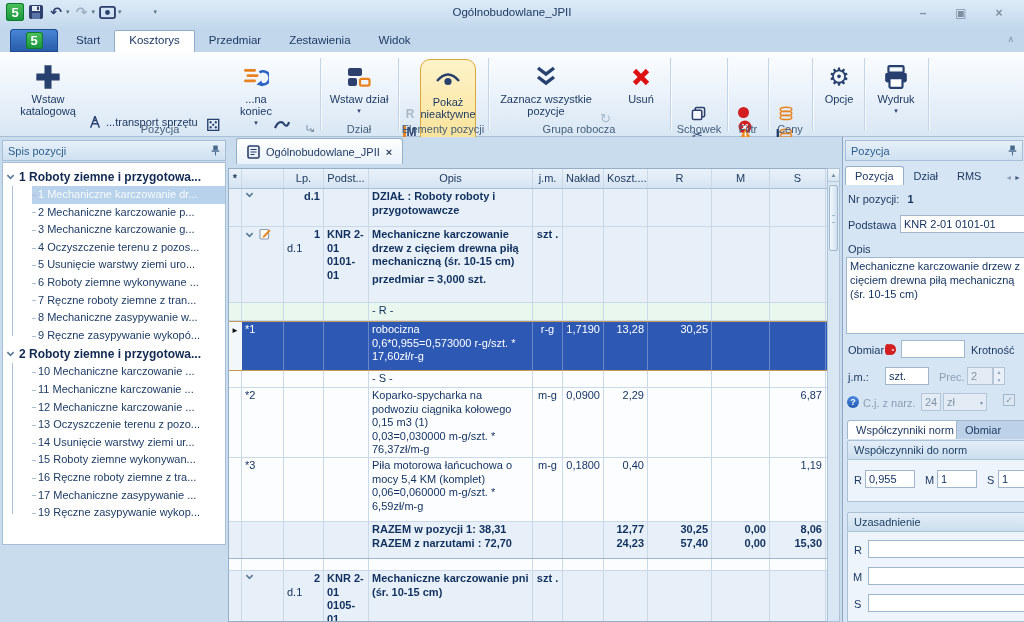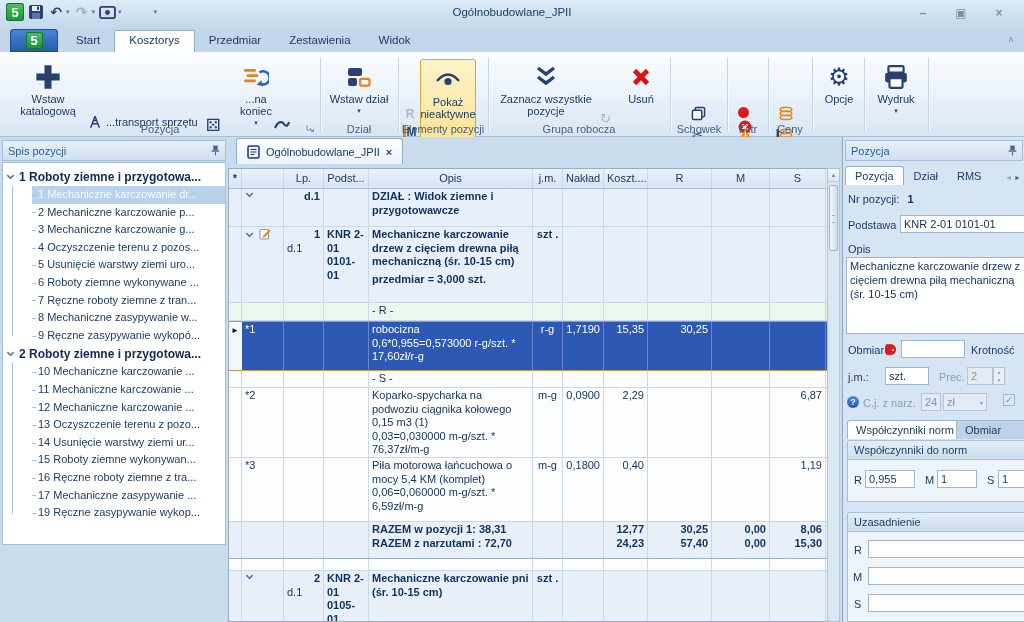--- a/index.html
+++ b/index.html
@@ -27,21 +27,21 @@
   .rtab.active{background:#fff;border:1px solid #93acc6;border-bottom:none;border-radius:2px 2px 0 0;padding-top:3px}
   .ribcollapse{position:absolute;right:10px;top:6px;color:#7d93ab;font-size:9px}
 
   
   .ribbon{position:absolute;left:0;top:52px;width:1024px;height:85px;background:linear-gradient(#fbfdff 0%,#ecf3fb 45%,#d9e7f4 100%);border-bottom:1px solid #a9bfd6;border-top:1px solid #fff}
   .gdiv{position:absolute;top:5px;bottom:5px;width:1px;background:#c2d4e6;box-shadow:1px 0 0 #f6fafd}
   .glabel{position:absolute;bottom:1px;text-align:center;color:#44607e;font-size:11px}
   .bigbtn{position:absolute;display:flex;flex-direction:column;align-items:center;text-align:center;color:#1e3a64;line-height:12px}
   .bigbtn .bicon{height:32px;display:flex;align-items:center;justify-content:center}
   .smbtn{position:absolute;display:flex;align-items:center;gap:4px;color:#1e3a64;white-space:nowrap}
-  .yellow{background:linear-gradient(#fdf3c9,#f9dd8a);border:1px solid #d9a93c;border-radius:3px}
+  .yellow{background:linear-gradient(#fdf3c9,#f9dd8a);border:1px solid #d9a93c;border-radius:10px}
   .caret{font-size:7px;color:#2c3f6d}
   .nxi{font-weight:bold;font-size:11px}
   .rmsletter{font-weight:bold;font-size:12px;line-height:13px;text-align:center;width:14px}
   .launcher{position:absolute}
 
   
   .main{position:absolute;left:0;top:137px;width:861px;height:485px;background:#c9dcee}
 
   
   .sidehead{position:absolute;left:2px;top:3px;width:224px;height:21px;background:linear-gradient(#e6f0f9,#cfe1f1);border:1px solid #a6bed6;display:flex;align-items:center;justify-content:space-between;padding:0 5px;color:#2c5e8e}
@@ -430,21 +430,21 @@
         <div class="c">S</div>
       </div>
 
       <div class="tg trow rowblue" style="height:38px">
         <div class="c"></div>
         <div class="c"><span class="tchev"><svg width="9" height="9" viewBox="0 0 10 10" fill="none" stroke="#5a7a9a" stroke-width="1.8">
                 <path d="M1.5 3.5 l3.5 3.5 3.5-3.5"></path>
               </svg></span></div>
         <div class="c b num">d.1</div>
         <div class="c"></div>
-        <div class="c b">DZIAŁ :  Widok ziemne i przygotowawcze</div>
+        <div class="c b">DZIAŁ :  Roboty roboty i przygotowawcze</div>
         <div class="c"></div>
           <div class="c"></div>
           <div class="c"></div>
           <div class="c"></div>
           <div class="c"></div>
           <div class="c"></div>
       </div>
 
       <div class="tg trow rowblue" style="height:76px">
         <div class="c"></div>
@@ -492,21 +492,21 @@
         <div class="c ind" style="background:#f2f7fc;color:#111">►</div>
         <div class="c">*1</div>
         <div class="c"></div>
           <div class="c"></div>
         <div class="c">
             <div>robocizna</div>
             <div>0,6*0,955=0,573000 r-g/szt. * 17,60zł/r-g</div>
           </div>
         <div class="c ctr">r-g</div>
         <div class="c num">1,7190</div>
-        <div class="c num">15,35</div>
+        <div class="c num">13,28</div>
         <div class="c num">30,25</div>
         <div class="c"></div>
           <div class="c"></div>
       </div>
 
       <div class="tg trow rowwhite" style="height:17px">
         <div class="c"></div>
           <div class="c"></div>
           <div class="c"></div>
           <div class="c"></div>

